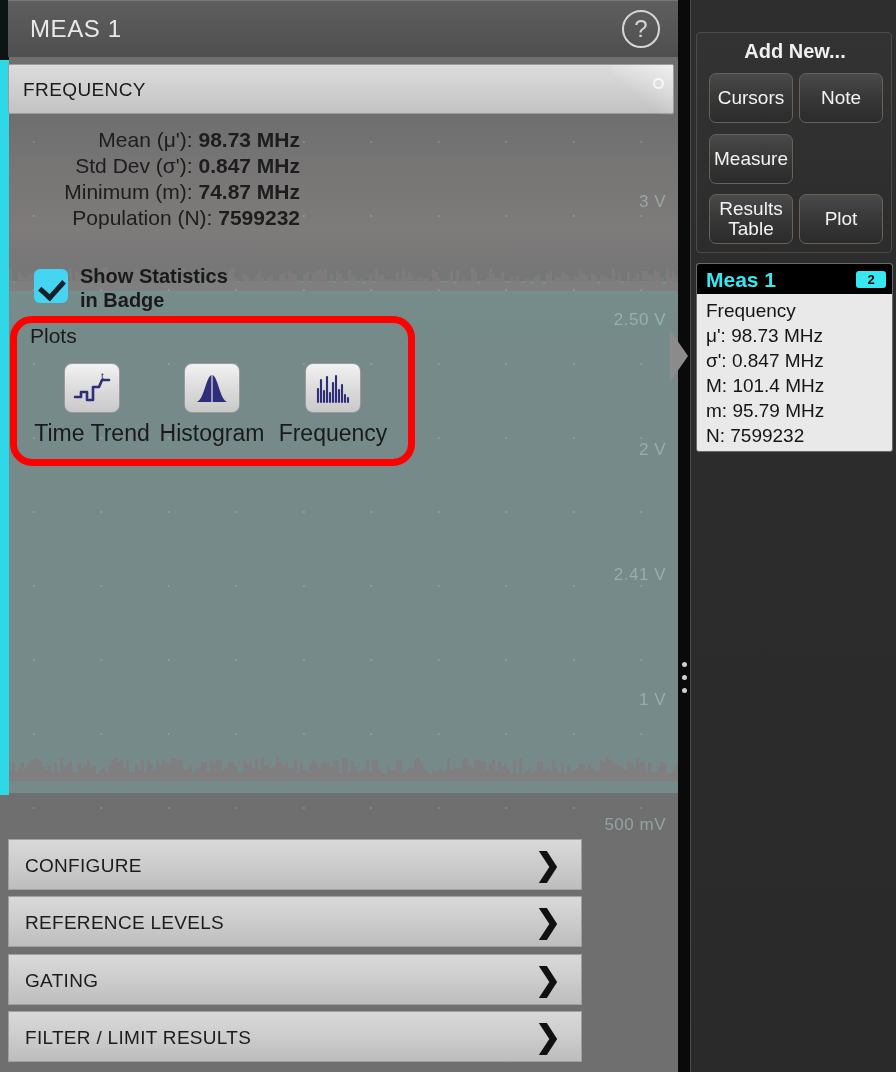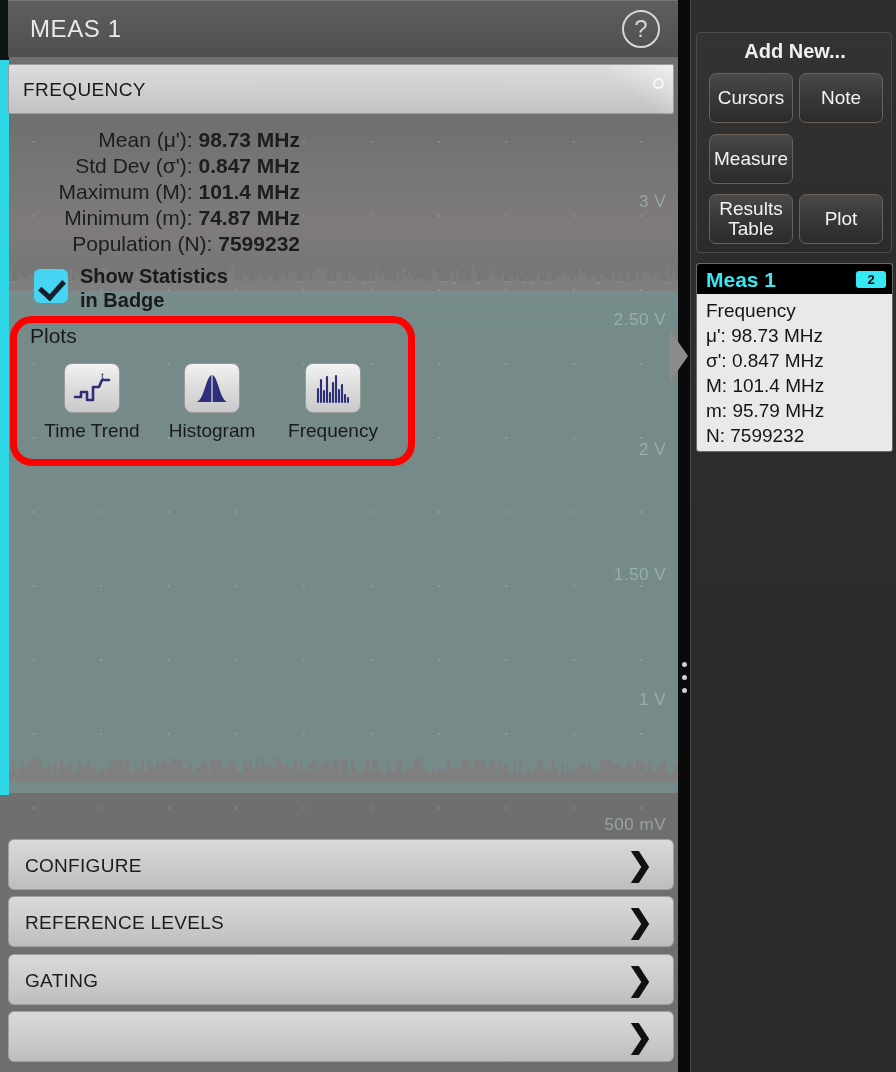--- a/index.html
+++ b/index.html
@@ -152,31 +152,31 @@
     position: absolute; top: 47px; width: 140px;
     text-align: center; cursor: pointer;
   }
   .plot-tile {
     width: 56px; height: 50px; margin: 0 auto;
     background: linear-gradient(to bottom, #f2f2f2 0%, #dadada 55%, #c9c9c9 100%);
     border: 1px solid #9a9a9a; border-radius: 8px;
     display: flex; align-items: center; justify-content: center;
   }
   .plot-name {
-    margin-top: 7px; color: #1a1a1a; font-size: 19px;
+    margin-top: 7px; color: #1a1a1a; font-size: 23px;
   }
   #btn-timetrend { left: 12px; }
   #btn-histogram { left: 132px; }
   #btn-spectrum  { left: 253px; }
 
   
   .accordion {
-    position: absolute; left: 8px; width: 666px; height: 51px;
+    position: absolute; left: 8px; width: 574px; height: 51px;
     background: linear-gradient(to bottom, #d9d9d9 0%, #cdcdcd 48%, #bdbdbd 100%);
-    border: 1px solid #a0a0a0; border-radius: 6px;
+    border: 1px solid #a0a0a0; border-radius: 0;
     cursor: pointer;
   }
   .accordion .alabel {
     position: absolute; left: 16px; top: 15px;
     color: #1c1c1c; font-size: 19px; letter-spacing: .3px;
   }
   .accordion .chev {
     position: absolute; right: 20px; top: 8px;
     color: #111; font-size: 31px; font-weight: bold; line-height: 34px;
   }
@@ -726,21 +726,21 @@
         <i style="left: 666px; height: 8.9px;"></i>
         <i style="left: 669px; height: 7.5px;"></i>
         <i style="left: 672px; height: 10px;"></i>
         <i style="left: 675px; height: 17.2px;"></i>
       </div>
     <div class="grid-dots"></div>
 
     <div class="vgrid-label" style="top:192px">3 V</div>
     <div class="vgrid-label" style="top:310px">2.50 V</div>
     <div class="vgrid-label" style="top:440px">2 V</div>
-    <div class="vgrid-label" style="top:565px">1.50 V</div>
+    <div class="vgrid-label" style="top:565px">2.41 V</div>
     <div class="vgrid-label" style="top:690px">1 V</div>
     <div class="vgrid-label" style="top:815px">500 mV</div>
 
     <div id="black-left"></div>
     <div id="accent-strip"></div>
 
     <div id="meas-titlebar">
       <div id="meas-title">MEAS 1</div>
       <div id="help-btn">?</div>
     </div>
@@ -751,24 +751,20 @@
     </div>
 
     <div id="stats">
       <div class="srow">
         <span class="slab">Mean (μ'):</span>
         <span class="sval">98.73 MHz</span>
       </div>
       <div class="srow">
         <span class="slab">Std Dev (σ'):</span>
         <span class="sval">0.847 MHz</span>
-      </div>
-      <div class="srow">
-        <span class="slab">Maximum (M):</span>
-        <span class="sval">101.4 MHz</span>
       </div>
       <div class="srow">
         <span class="slab">Minimum (m):</span>
         <span class="sval">74.87 MHz</span>
       </div>
       <div class="srow">
         <span class="slab">Population (N):</span>
         <span class="sval">7599232</span>
       </div>
     </div>
@@ -833,20 +829,21 @@
     </div>
     <div class="accordion" id="acc-1">
       <div class="alabel">REFERENCE LEVELS</div>
       <div class="chev">❯</div>
     </div>
     <div class="accordion" id="acc-2">
       <div class="alabel">GATING</div>
       <div class="chev">❯</div>
     </div>
     <div class="accordion" id="acc-3">
+      <div class="alabel">FILTER / LIMIT RESULTS</div>
       <div class="chev">❯</div>
     </div>
   </div>
 
   <div id="panel-arrow"></div>
   <div id="panel-dots">
     <span></span>
       <span></span>
       <span></span>
   </div>

